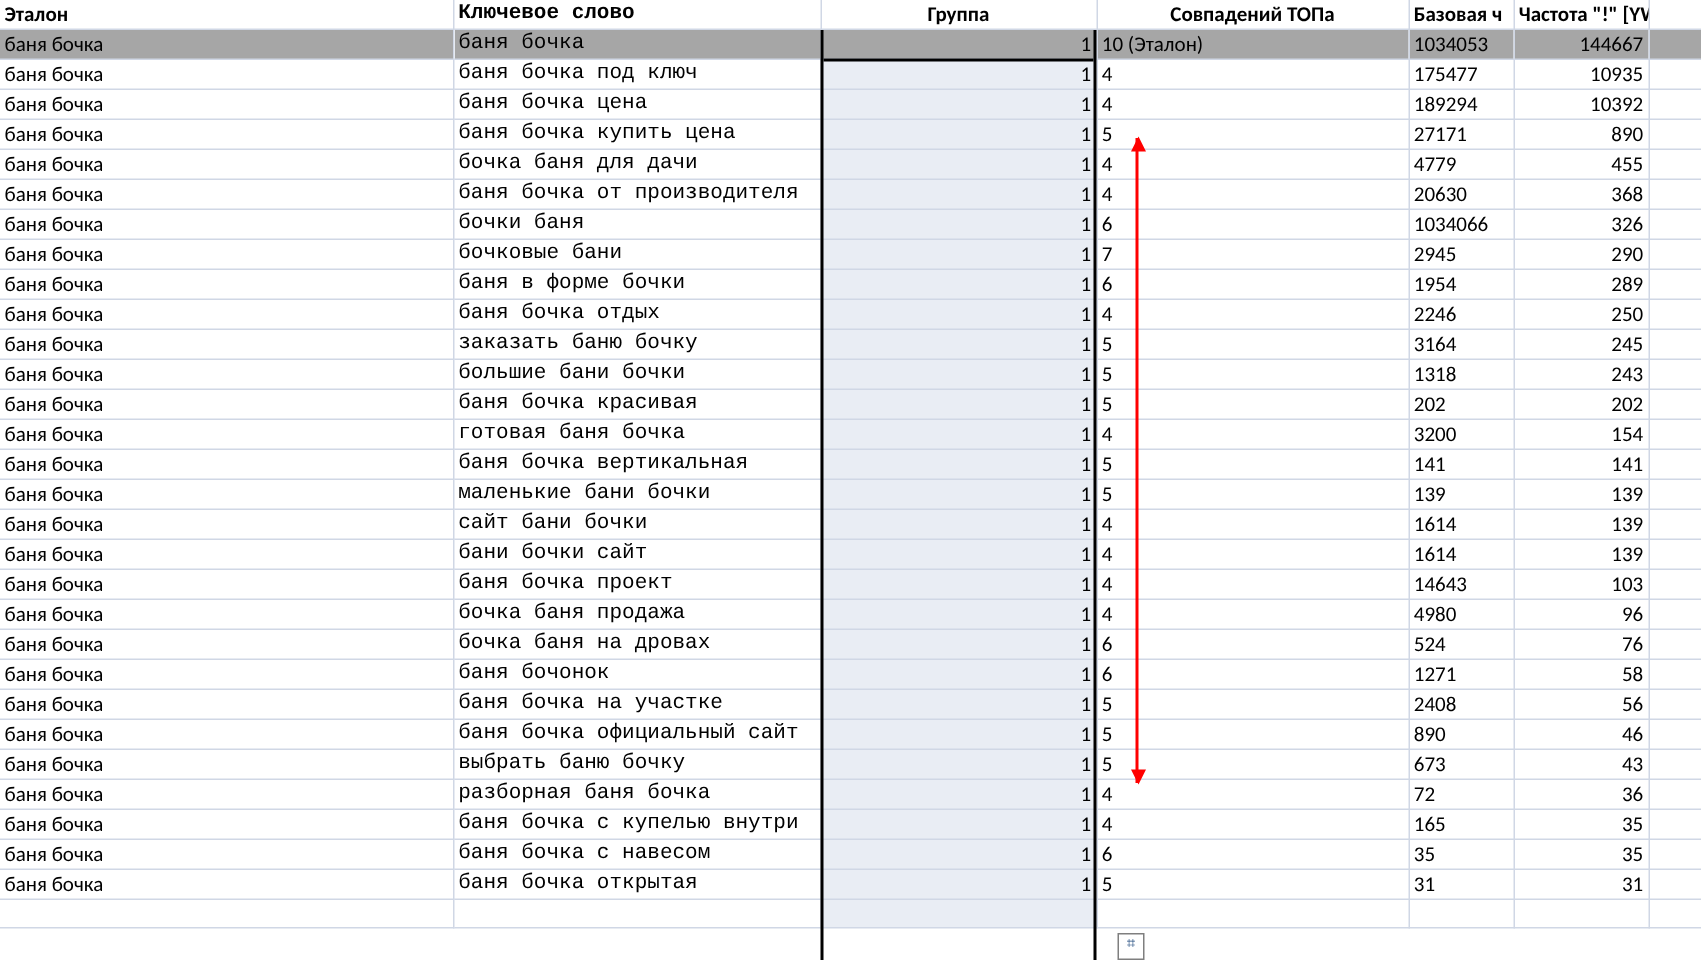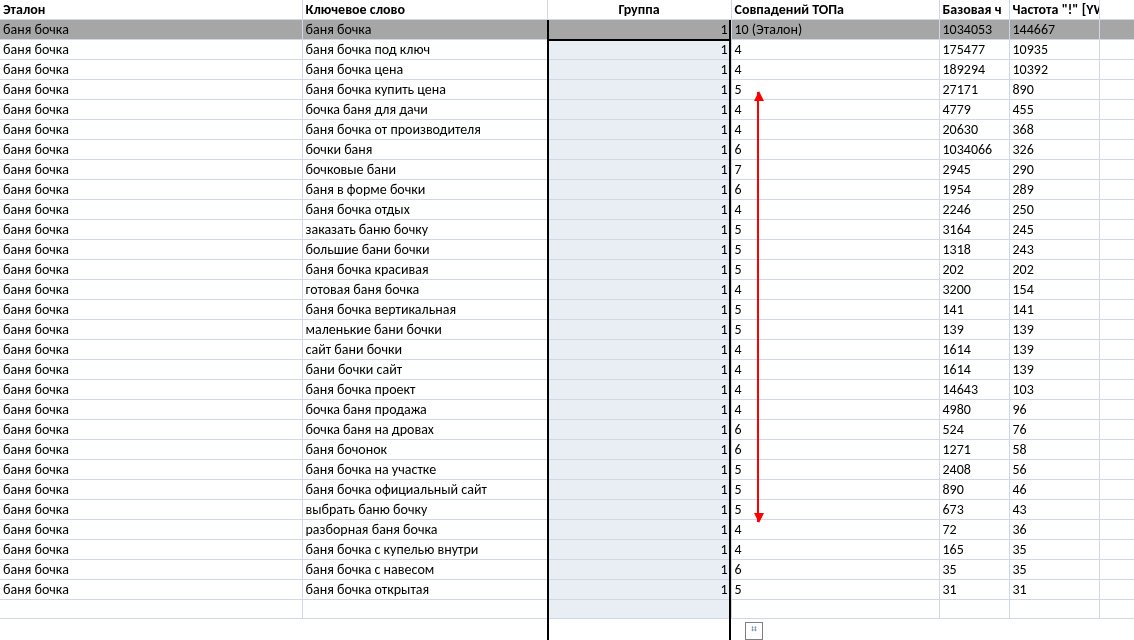--- a/index.html
+++ b/index.html
@@ -27,25 +27,25 @@
     white-space: nowrap;
     overflow: hidden;
     box-sizing: border-box;
   }
   th {
     font-weight: 700;
     text-align: left;
     background: #fff;
   }
   .col-etalon  { width: 302px; }
-  .col-keyword { width: 245px; }
+  .col-keyword { width: 245px; font-family: Liberation Mono, monospace; }
   .col-group   { width: 184px; text-align: right; }
   .col-match   { width: 208px; }
   .col-base    { width: 70px;  text-align: left; }
-  .col-freq    { width: 90px;  }
+  .col-freq    { width: 90px;  text-align: right; }
   .col-tail    { width: 35px; }
 
   
   tr.first td {
     background: #a6a6a6;
   }
 
   
   tr.sel td.col-group {
     background: #e9edf4;
@@ -137,21 +137,21 @@
       <col class="col-match">
         <col class="col-base">
         <col class="col-freq">
         <col class="col-tail">
     </colgroup>
     <tbody id="tbody">
       <tr class="hdr-row">
         <th class="col-etalon">Эталон</th>
         <th class="col-keyword">Ключевое слово</th>
         <th class="col-group" style="text-align:center">Группа</th>
-        <th class="col-match" style="text-align:left">Совпадений ТОПа</th>
+        <th class="col-match" style="text-align:center">Совпадений ТОПа</th>
         <th class="col-base" style="">Базовая ч</th>
         <th class="col-freq" style="text-align:right">Частота "!" [YW]</th>
         <th class="col-tail"></th>
       </tr>
     <tr class="first">
           <td class="col-etalon">баня бочка</td>
           <td class="col-keyword">баня бочка</td>
           <td class="col-group">1</td>
           <td class="col-match">10 (Эталон)</td>
           <td class="col-base">1034053</td>

